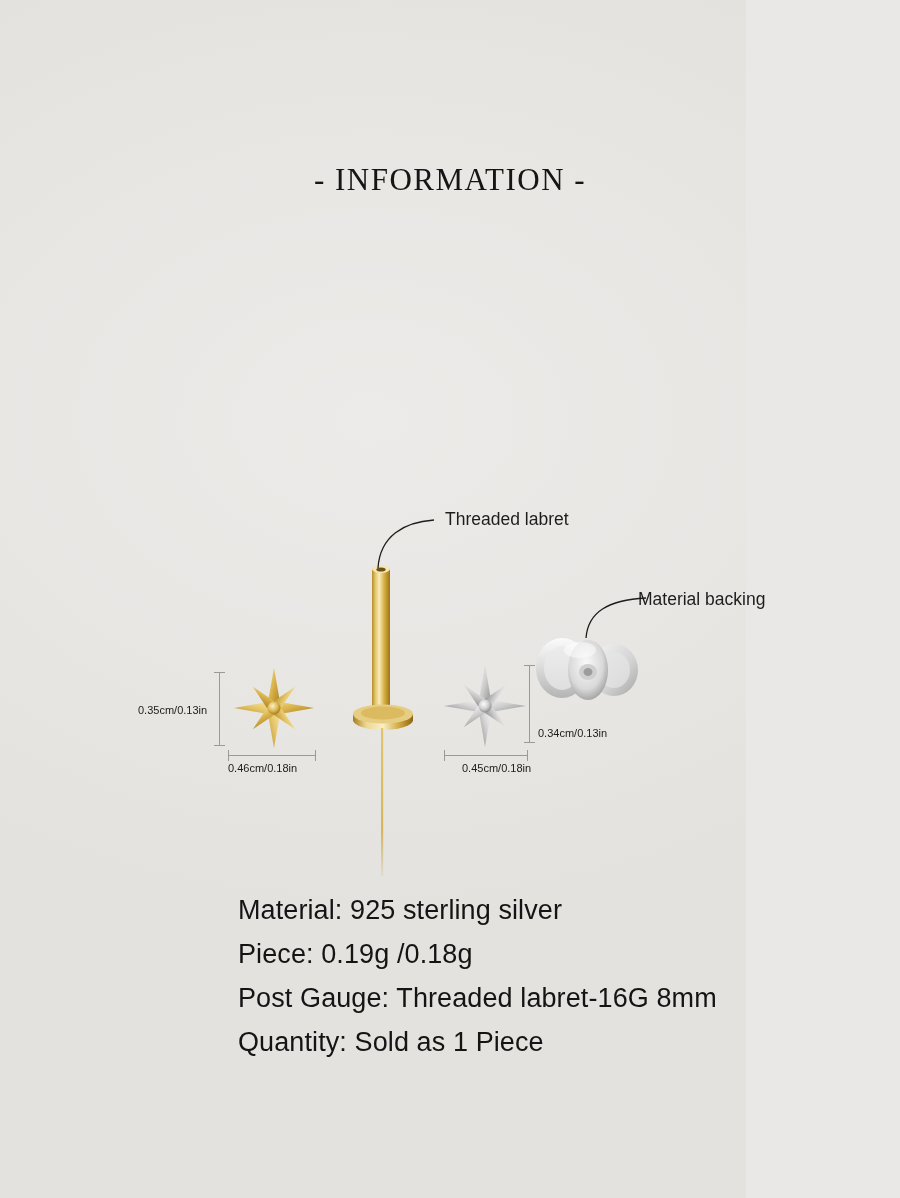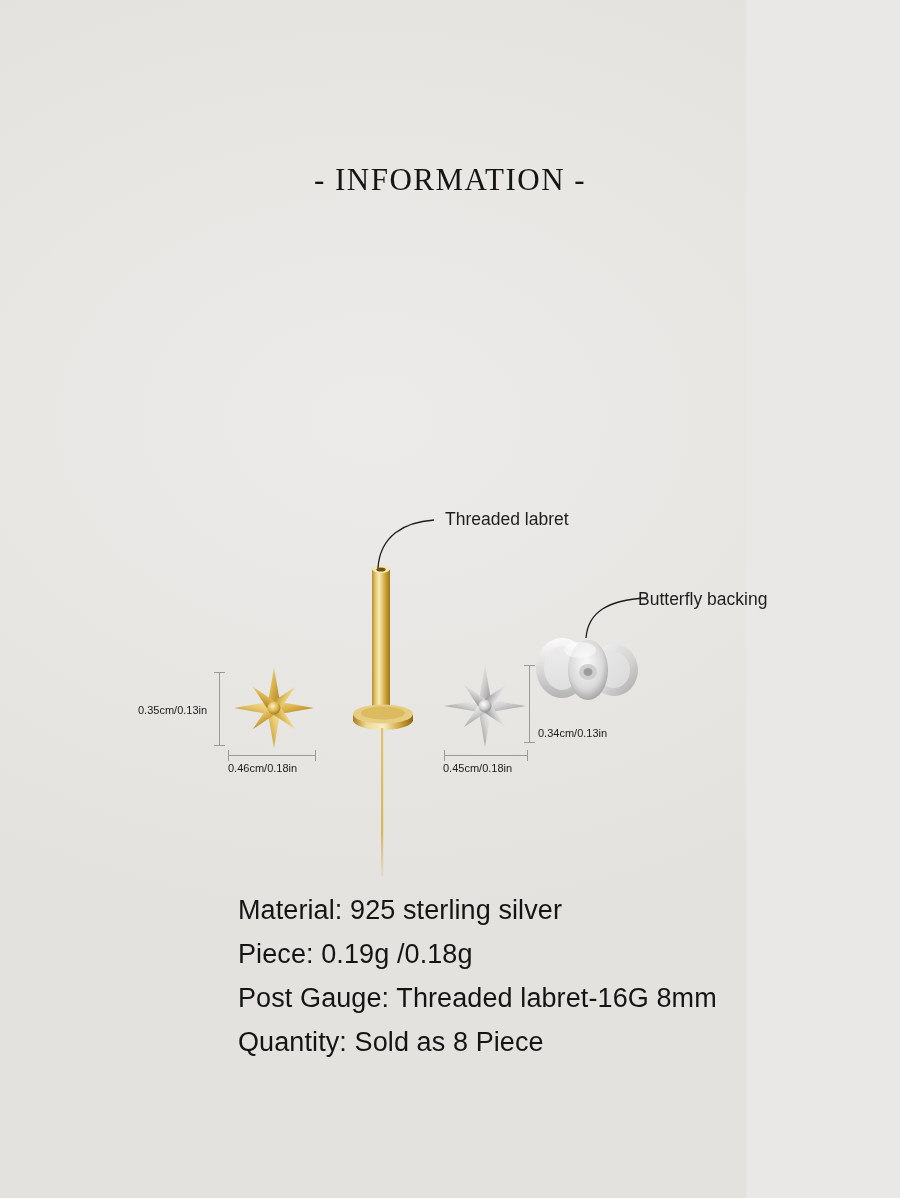--- a/index.html
+++ b/index.html
@@ -54,21 +54,21 @@
 
   
   .dim-label {
     position: absolute;
     font-size: 11px;
     color: #1c1c1c;
     white-space: nowrap;
   }
   #dim-star-h { left: 138px; top: 704px; }
   #dim-star-w { left: 228px; top: 762px; }
-  #dim-silver-w { left: 443px; top: 762px; }
+  #dim-silver-w { left: 462px; top: 762px; }
   #dim-backing-h { left: 538px; top: 727px; }
 
   
   .dimline { position: absolute; background: #9a9a98; }
   .dimline.v { width: 1px; }
   .dimline.h { height: 1px; }
   .tick { position: absolute; background: #9a9a98; }
 
   
   .piece { position: absolute; }
@@ -266,27 +266,27 @@
       <ellipse cx="56" cy="44" rx="9" ry="8" fill="#cfcfcf"></ellipse>
       <ellipse cx="56" cy="44" rx="4.5" ry="4" fill="#9c9c9c"></ellipse>
 
       <ellipse cx="48" cy="22" rx="16" ry="8" fill="#ffffff" opacity="0.5"></ellipse>
     </svg>
   </div>
 
   <svg class="callout-curve" id="curve-butterfly" width="70" height="48">
     <path d="M6,46 C8,20 28,8 66,6" stroke="#1d1d1d" stroke-width="1.3" fill="none"></path>
   </svg>
-  <div class="callout-label" id="label-butterfly">Butterfly backing</div>
+  <div class="callout-label" id="label-butterfly">Material backing</div>
 
   <div class="dimline v" style="left:529px; top:665px; height:78px;"></div>
   <div class="tick" style="left:524px; top:665px; width:11px; height:1px;"></div>
   <div class="tick" style="left:524px; top:742px; width:11px; height:1px;"></div>
   <div class="dim-label" id="dim-backing-h">0.34cm/0.13in</div>
 
   <div class="info">
     <div class="info-row">Material:  925 sterling silver</div>
     <div class="info-row">Piece: 0.19g /0.18g</div>
     <div class="info-row">Post Gauge: Threaded labret-16G 8mm</div>
-    <div class="info-row">Quantity: Sold as 8 Piece</div>
+    <div class="info-row">Quantity: Sold as 1 Piece</div>
   </div>
 
 </div>
 
 </body></html>

